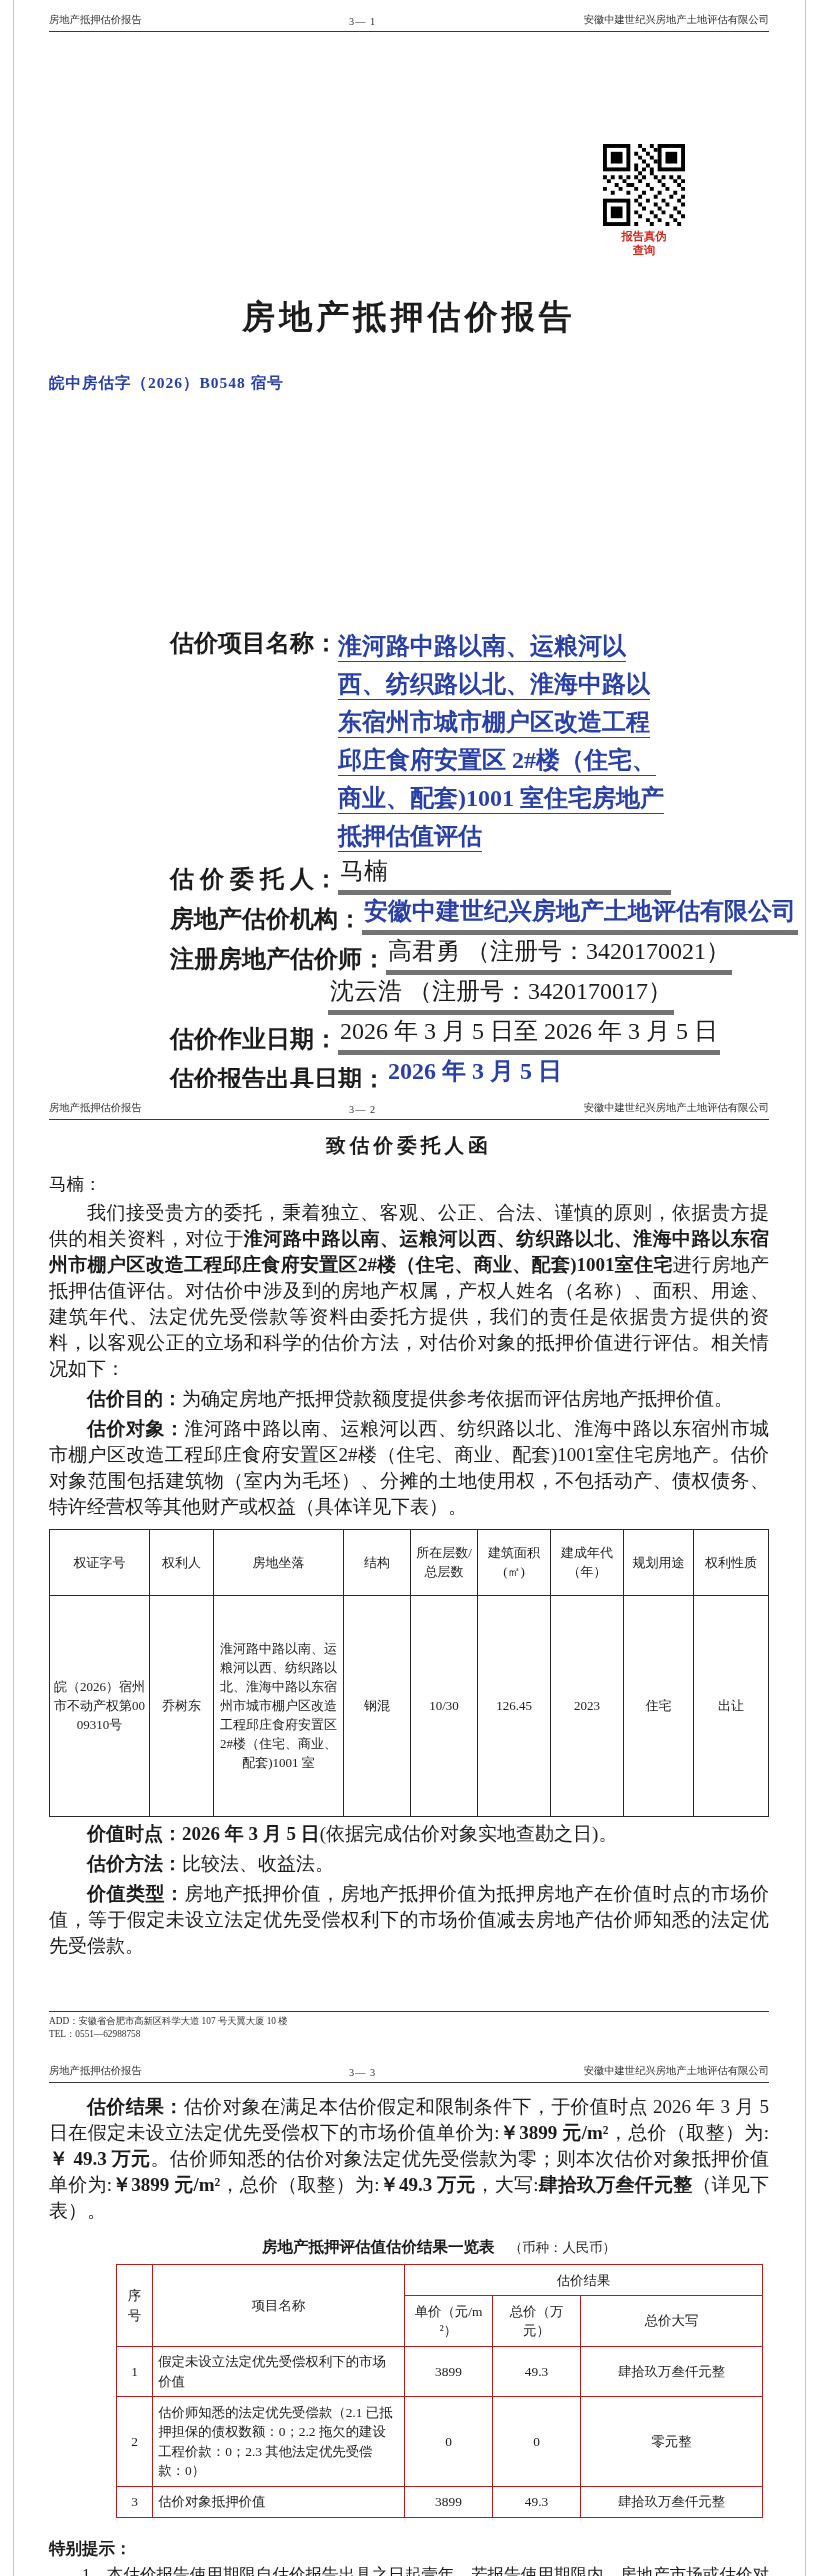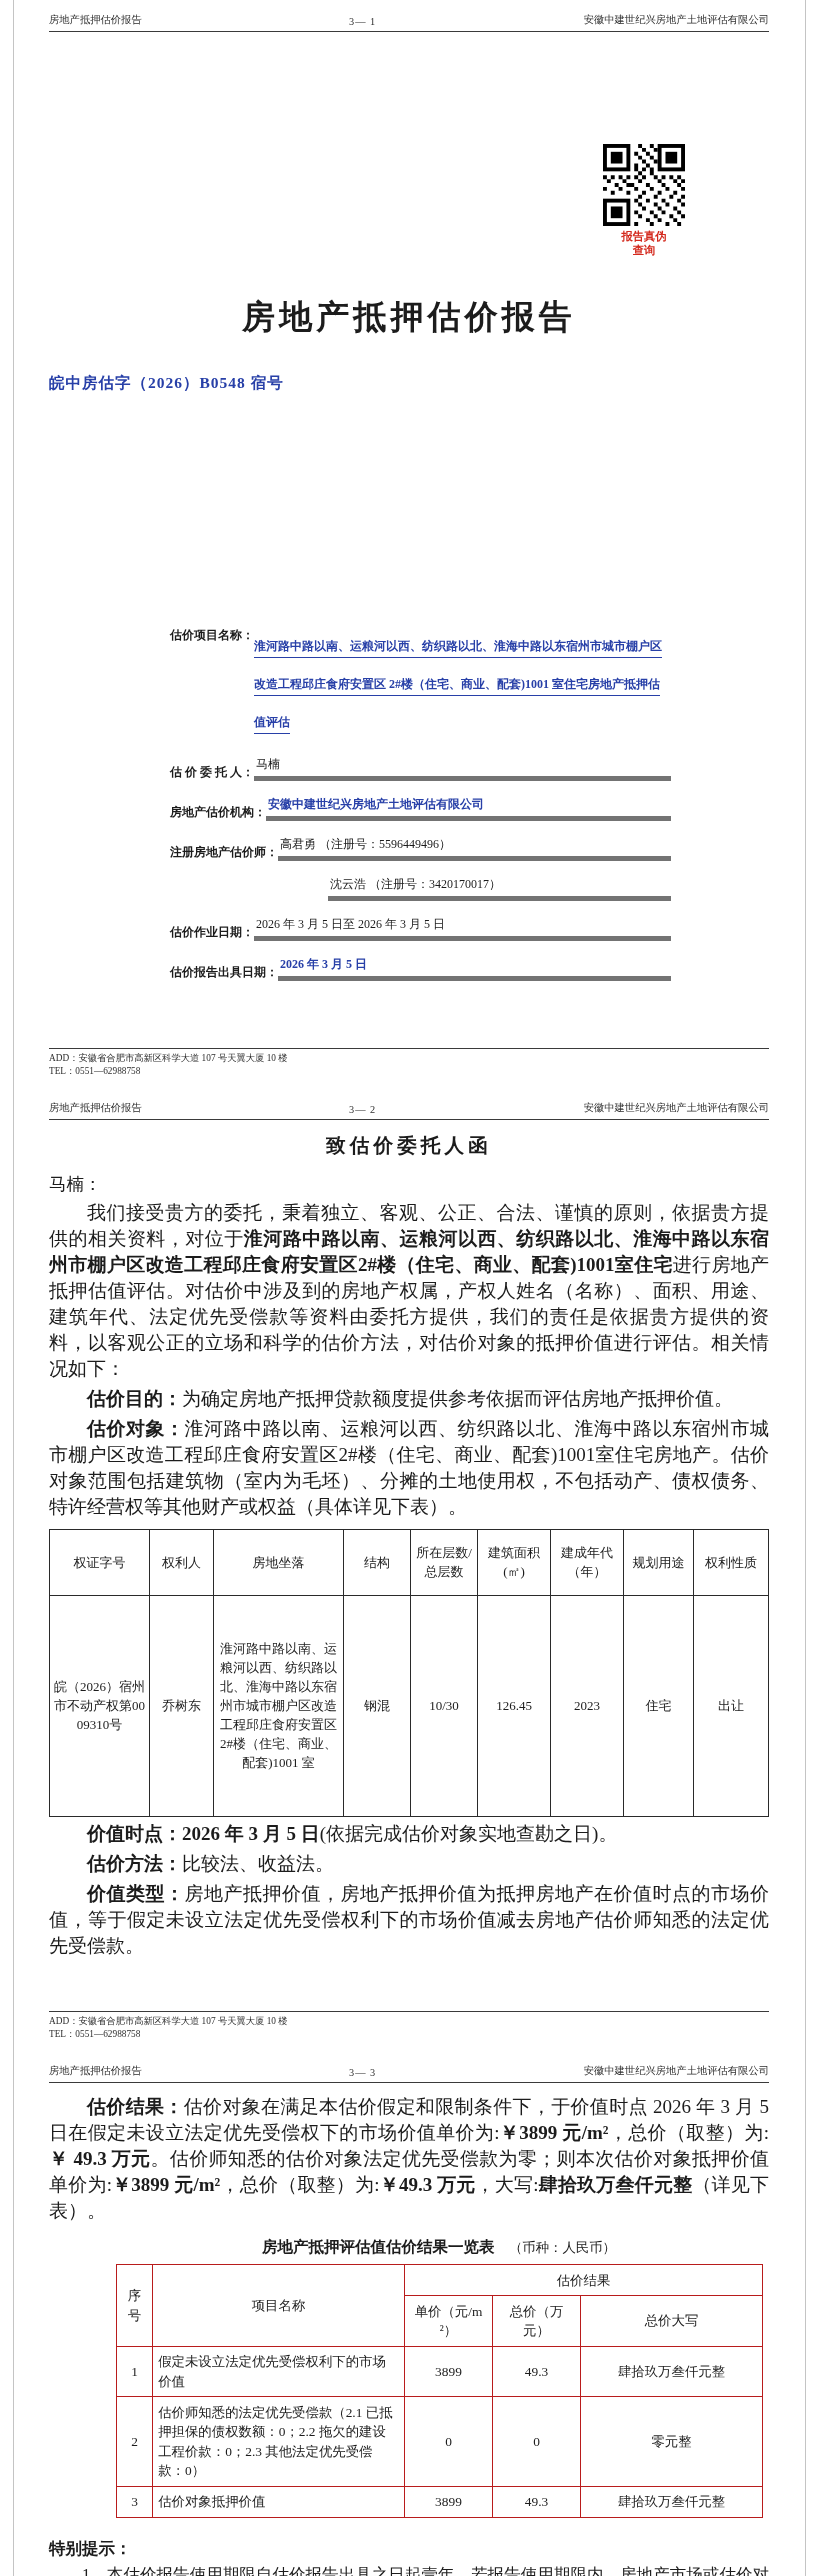--- a/index.html
+++ b/index.html
@@ -25,21 +25,21 @@
   
   .qr-wrap { align-self:flex-end; margin-top:112px; margin-right:77px; width:96px; text-align:center; }
   .qr-box { width:82px; height:82px; margin:0 auto; display:block; }
   .qr-caption { color:#d42a1e; font-size:11.3px; font-weight:bold; line-height:1.25;
     width:49px; margin:2.1px auto 0; }
 
   .cover-title { text-align:center; margin-top:38px; font-size:33px; font-weight:bold; letter-spacing:4.1px; }
   .cover-docno { text-align:left; margin-top:33px; font-size:15.5px; font-weight:bold;
     color:#2840a8; letter-spacing:1px; }
 
-  .cover-fields { margin:233px 98px 0 121px; font-size:12px; }
+  .cover-fields { margin:233px 98px 0 121px; font-size:24px; }
   .field-row { display:flex; align-items:flex-end; min-height:40px; }
   .field-row.top { align-items:flex-start; min-height:0; }
   .field-label { font-weight:bold; white-space:nowrap; }
   .field-spacer { display:inline-block; width:158px; flex:none; }
   .field-value { flex:1; border-bottom:5px solid #737373; padding:0 2.1px 3.1px; white-space:nowrap; }
   .field-value--multiline { flex:1; line-height:38px; border-bottom:none;
     text-decoration:underline; text-decoration-thickness:1px; text-underline-offset:7.2px; white-space:normal; }
   .blue { color:#2840a8; }
   .b { font-weight:bold; }
 
@@ -126,21 +126,21 @@
       <div class="field-row">
         <span class="field-label">估 价 委 托 人：</span>
         <span class="field-value">马楠</span>
       </div>
       <div class="field-row">
         <span class="field-label">房地产估价机构：</span>
         <span class="field-value blue b">安徽中建世纪兴房地产土地评估有限公司</span>
       </div>
       <div class="field-row">
         <span class="field-label">注册房地产估价师：</span>
-        <span class="field-value">高君勇 （注册号：5596449496）</span>
+        <span class="field-value">高君勇 （注册号：3420170021）</span>
       </div>
       <div class="field-row">
         <span class="field-spacer"></span>
         <span class="field-value">沈云浩 （注册号：3420170017）</span>
       </div>
       <div class="field-row">
         <span class="field-label">估价作业日期：</span>
         <span class="field-value">2026 年 3 月 5 日至 2026 年 3 月 5 日</span>
       </div>
       <div class="field-row">

